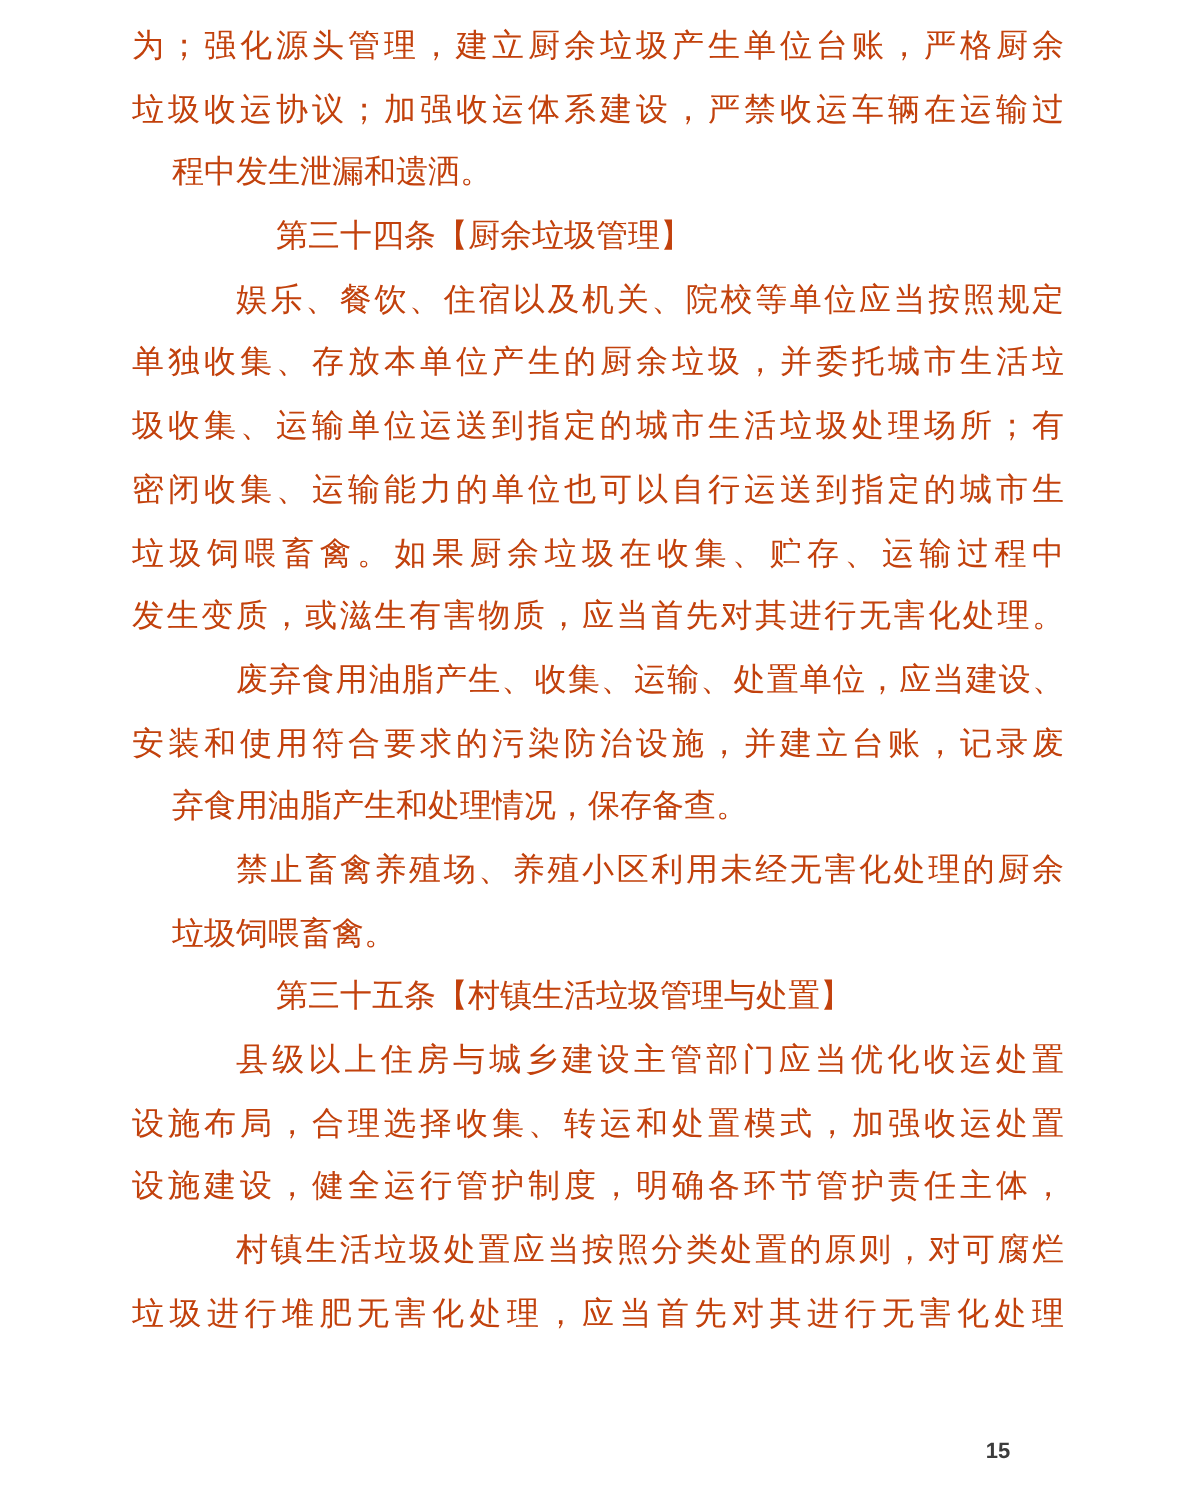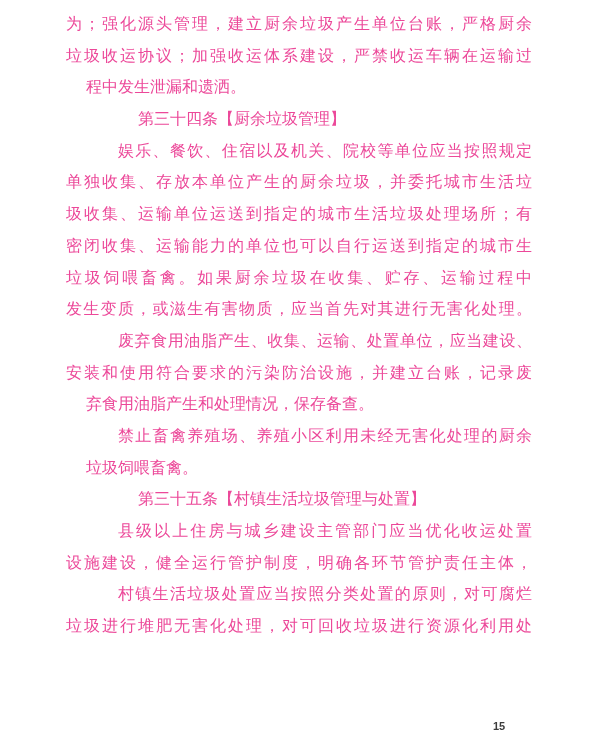--- a/index.html
+++ b/index.html
@@ -18,21 +18,21 @@
   .text-body {
     position: absolute;
     left: 66px;
     top: 8px;
     width: 466px;
   }
   .line {
     height: 31.7px;
     line-height: 31.7px;
     font-size: 16px;
-    color: #ec4899;
+    color: #c2410c;
     letter-spacing: 0;
   }
   
   .line.body,
   .line.body-indent {
     text-align: justify;
     text-align-last: justify;
     text-justify: inter-character;
   }
   
@@ -73,18 +73,19 @@
       <div class="line body">密闭收集、运输能力的单位也可以自行运送到指定的城市生</div>
       <div class="line body">垃圾饲喂畜禽。如果厨余垃圾在收集、贮存、运输过程中</div>
       <div class="line body">发生变质，或滋生有害物质，应当首先对其进行无害化处理。</div>
       <div class="line body-indent">废弃食用油脂产生、收集、运输、处置单位，应当建设、</div>
       <div class="line body">安装和使用符合要求的污染防治设施，并建立台账，记录废</div>
       <div class="line end">弃食用油脂产生和处理情况，保存备查。</div>
       <div class="line body-indent">禁止畜禽养殖场、养殖小区利用未经无害化处理的厨余</div>
       <div class="line end">垃圾饲喂畜禽。</div>
       <div class="line heading">第三十五条【村镇生活垃圾管理与处置】</div>
       <div class="line body-indent">县级以上住房与城乡建设主管部门应当优化收运处置</div>
+      <div class="line body">设施布局，合理选择收集、转运和处置模式，加强收运处置</div>
       <div class="line body">设施建设，健全运行管护制度，明确各环节管护责任主体，</div>
       <div class="line body-indent">村镇生活垃圾处置应当按照分类处置的原则，对可腐烂</div>
-      <div class="line body">垃圾进行堆肥无害化处理，对可回收垃圾进行资源化利用处</div>
+      <div class="line body">垃圾进行堆肥无害化处理，应当首先对其进行无害化处理</div>
     </div>
   <div class="page-number">15</div>
 </div>
 
 </body></html>

